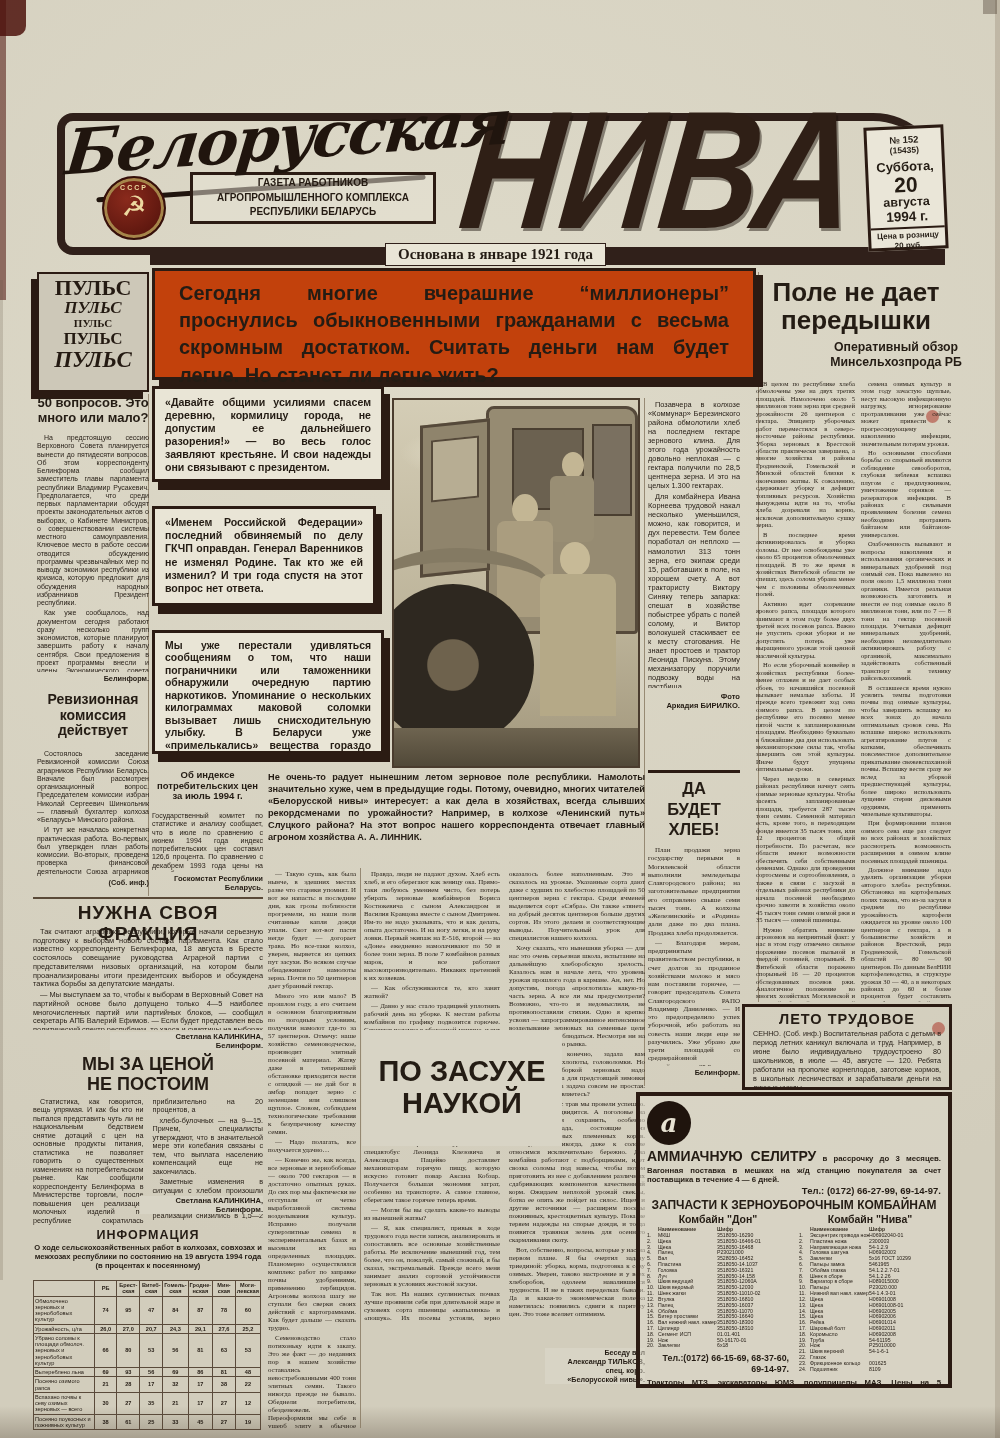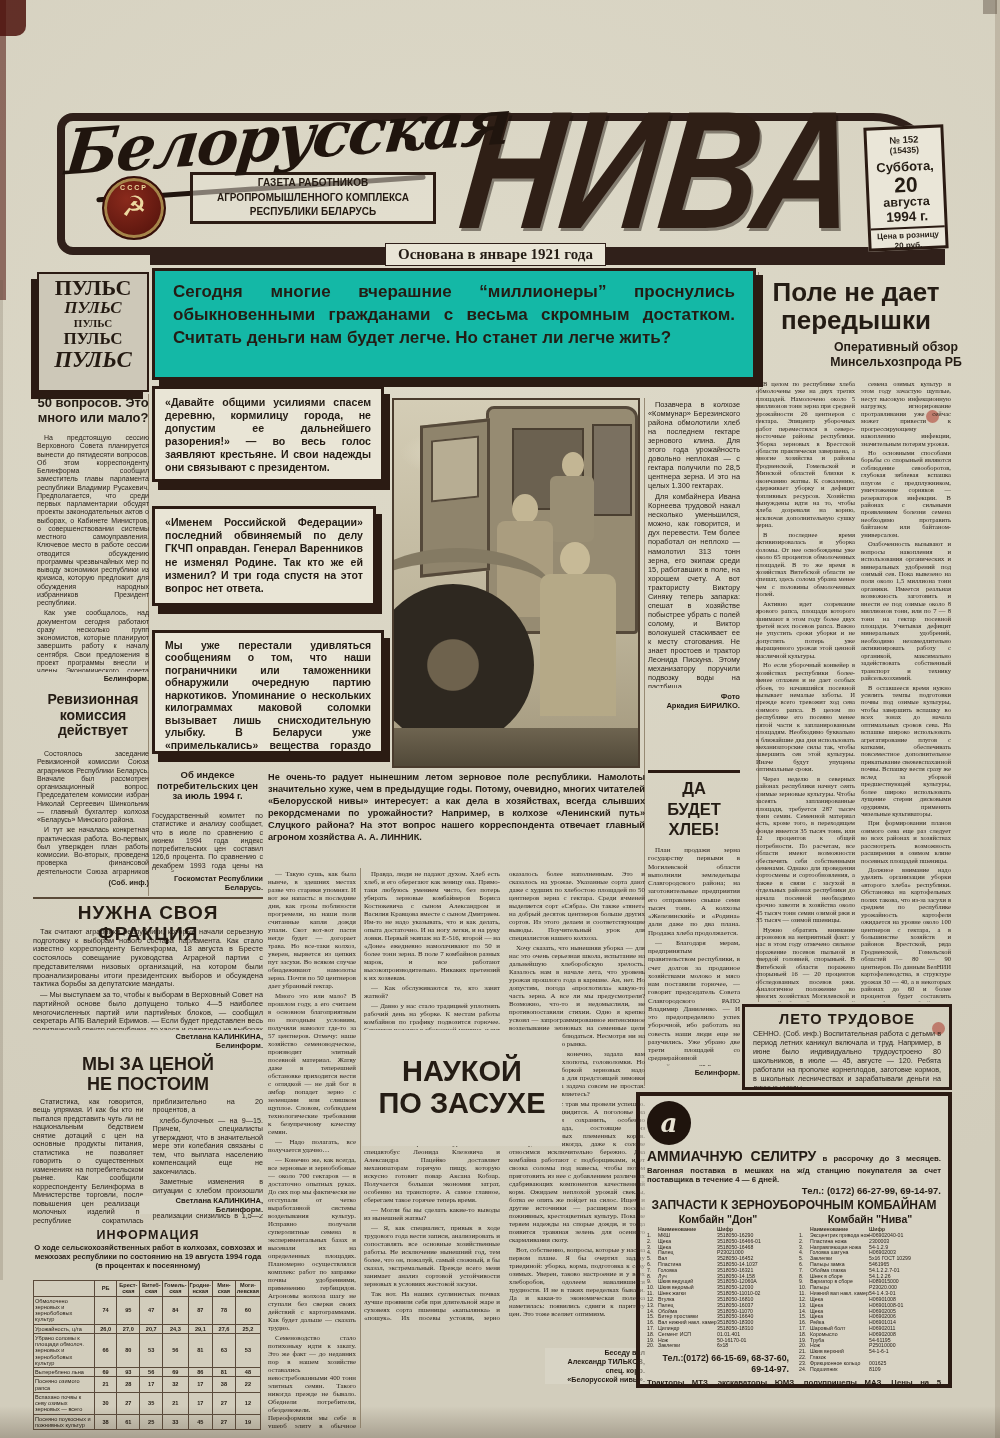--- a/index.html
+++ b/index.html
@@ -61,22 +61,22 @@
   
   #pulse-box { left:37px; top:272px; width:112px; height:120px; background:#cdc8b8; border:2px solid #2b1b13;
       box-shadow:-6px 7px 0 #2b1b13; text-align:center; font-family:"Liberation Serif", serif; font-weight:bold; color:#241a12; padding-top:3px; }
   .pulse-1 { font-size:22px; line-height:1.02; }
   .pulse-2 { font-size:17px; font-style:italic; line-height:1.05; }
   .pulse-3 { font-size:11px; line-height:1.15; }
   .pulse-4 { font-size:17px; line-height:1.05; }
   .pulse-5 { font-size:23px; font-style:italic; line-height:1.0; }
 
   
-  #lead-box { left:152px; top:268px; width:604px; height:112px; background:#14b8a6; border:3px solid #2b1b13;
-      box-shadow:7px 7px 0 #2b1b13; padding:9px 18px; font-size:17px; font-weight:bold; line-height:1.36; text-align:justify; }
+  #lead-box { left:152px; top:268px; width:604px; height:112px; background:#c2410c; border:3px solid #2b1b13;
+      box-shadow:7px 7px 0 #2b1b13; padding:9px 24px; font-size:20px; font-weight:bold; line-height:1.36; text-align:justify; }
   .teaser { position:absolute; background:#e9e5d6; border:3px solid #2b1b13; box-shadow:6px 8px 0 #2b1b13;
       padding:7px 10px; font-weight:bold; text-align:justify; }
   #teaser-1 { left:152px; top:386px; width:232px; height:96px; font-size:10.6px; line-height:1.22; }
   #teaser-2 { left:152px; top:506px; width:224px; height:100px; font-size:10.6px; line-height:1.25; }
   #teaser-3 { left:152px; top:630px; width:232px; height:124px; font-size:10.4px; line-height:1.2; }
   .page-tab { position:absolute; right:4px; bottom:-18px; background:#e9e5d6; border:1px solid #2b1b13;
       padding:1px 9px; font-size:10px; font-style:italic; font-weight:bold; }
 
   
   .ltitle { font-weight:bold; text-align:center; line-height:1.12; }
@@ -479,22 +479,22 @@
     <p>Подсчитали в колхозе и пришли к заключению, что бесплатно кормить людей в поле куда выгоднее, чем оставлять их на собственных харчах. В урочные часы спецавтобус Леонида Клезовича и Александра Пацейко доставляет механизаторам горячую пищу, которую искусно готовит повар Аксана Кобзар. Получается большая экономия затрат, особенно на транспорте. А самое главное, сберегаем такое горячее теперь время.</p>
     <p>— Могли бы вы сделать какие-то выводы из нынешней жатвы?</p>
     <p>— Я, как специалист, привык в ходе трудового года вести записи, анализировать и сопоставлять все основные хозяйственные работы. Не исключение нынешний год, тем более, что он, пожалуй, самый сложный, я бы сказал, экстремальный. Прежде всего меня занимает анализ сортовой устойчивости зерновых в условиях жестокой засухи.</p>
     <p>Так вот. На наших суглинистых почвах лучше проявили себя при длительной жаре и суховеях сорта пшеницы «капылянка» и «пошук». Их посевы устояли, зерно оказалось более наполненным. Это и сказалось на урожае. Указанные сорта дают даже с худших по хлебостою площадей по 50 центнеров зерна с гектара. Среди ячменей выделяется сорт «Сябра». Он также «тянет» на добрый десяток центнеров больше других сортов. Из этого делаем и соответствующие выводы. Поучительный урок для специалистов нашего колхоза.</p>
     <p>Хочу сказать, что нынешняя уборка — для нас это очень серьезная школа, испытание на дальнейшую хлеборобскую зрелость. Казалось нам в начале лета, что уровень урожая прошлого года в кармане. Ан, нет. Но допустим, погода «проглотила» какую-то часть зерна. А все ли мы предусмотрели? Возможно, что-то и недомыслили, не противопоставили стихии. Одно я крепко усвоил — запрограммированное интенсивное возделывание зерновых на семенные цели должно строго соблюдаться. Несмотря ни на какие козни дикого рынка.</p>
     <p>— Засуха, конечно, задала вам дополнительные хлопоты, головоломки. Но попутно с уборкой зерновых надо накапливать корма для предстоящей зимовки скота. А ныне эта задача совсем не простая. Как вы с ней справляетесь?</p>
     <p>— Первый укос трав мы провели успешно. Второго не предвидится. А поголовье на фермах хочется сохранить, особенно молочные стада, состоящие из высокопродуктивных племенных коров. Потому, как никогда, даже к соломе относимся исключительно бережно. Два комбайна работают с подборщиками, идет свозка соломы под навесы, чтобы потом приготовить из нее с добавлением различных сдабривающих компонентов качественный корм. Ожидаем неплохой урожай свеклы, ботва ее опять же пойдет на силос. Ищем и другие источники — расширим посевы пожнивных, крестоцветных культур. Пока не теряем надежды на спорые дожди, и тогда появится травяная зелень для осеннего скармливания скоту.</p>
     <p>Вот, собственно, вопросы, которые у нас на первом плане. Я бы очертил задачу триединой: уборка, корма, подготовка к севу озимых. Уверен, таково настроение и у всех хлеборобов, одолеем навалившиеся трудности. И не в таких переделках бывали. Да и какая-то экономическая полегка наметилась: появились сдвиги к паритету цен. Это тоже вселяет оптимизм.</p>
   </div>
 <div class="abs" id="drought-headline">
+  <div>ПО ЗАСУХЕ</div>
   <div>НАУКОЙ</div>
-  <div>ПО ЗАСУХЕ</div>
 </div>
 <div class="abs byline" id="drought-byline">
 
 <div>Беседу вел</div>
     <div>Александр ТИЛЬКОВ,</div>
     <div>спец. корр.</div>
     <div>«Белорусской нивы».</div>
   </div>
 
 <div class="abs" id="ad-box">

